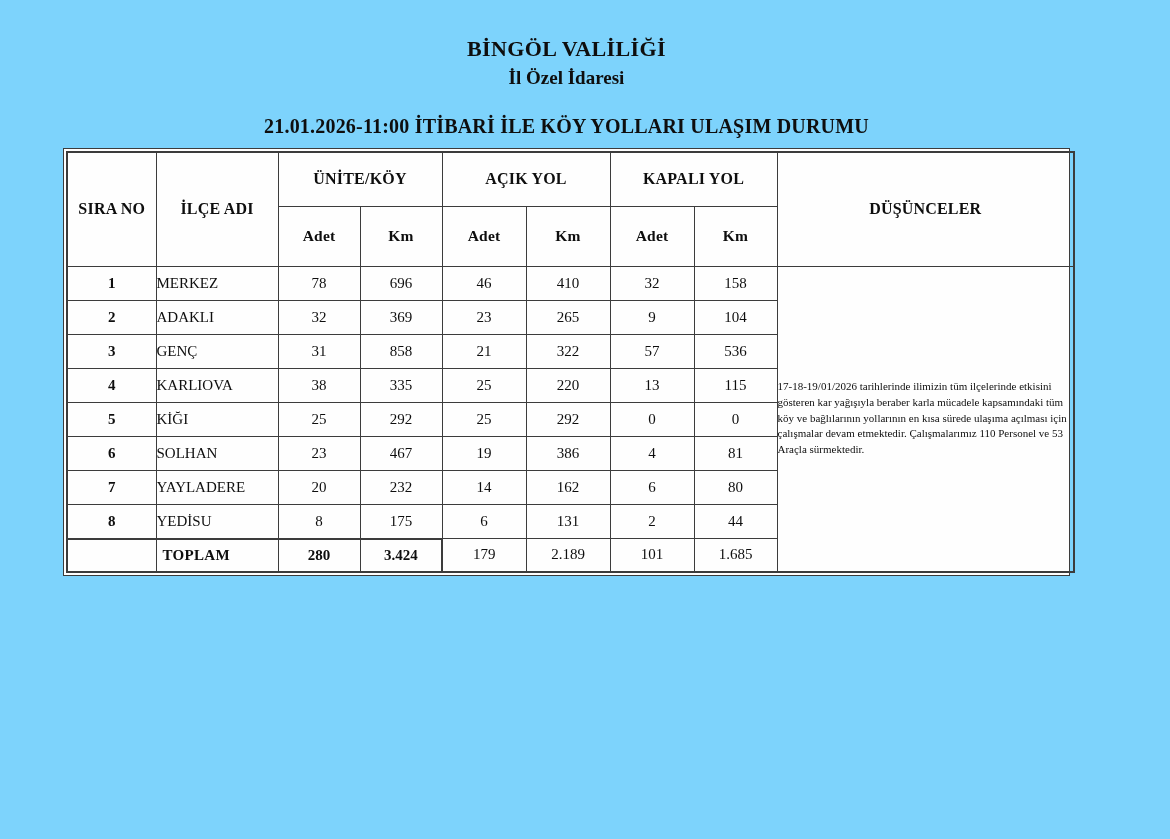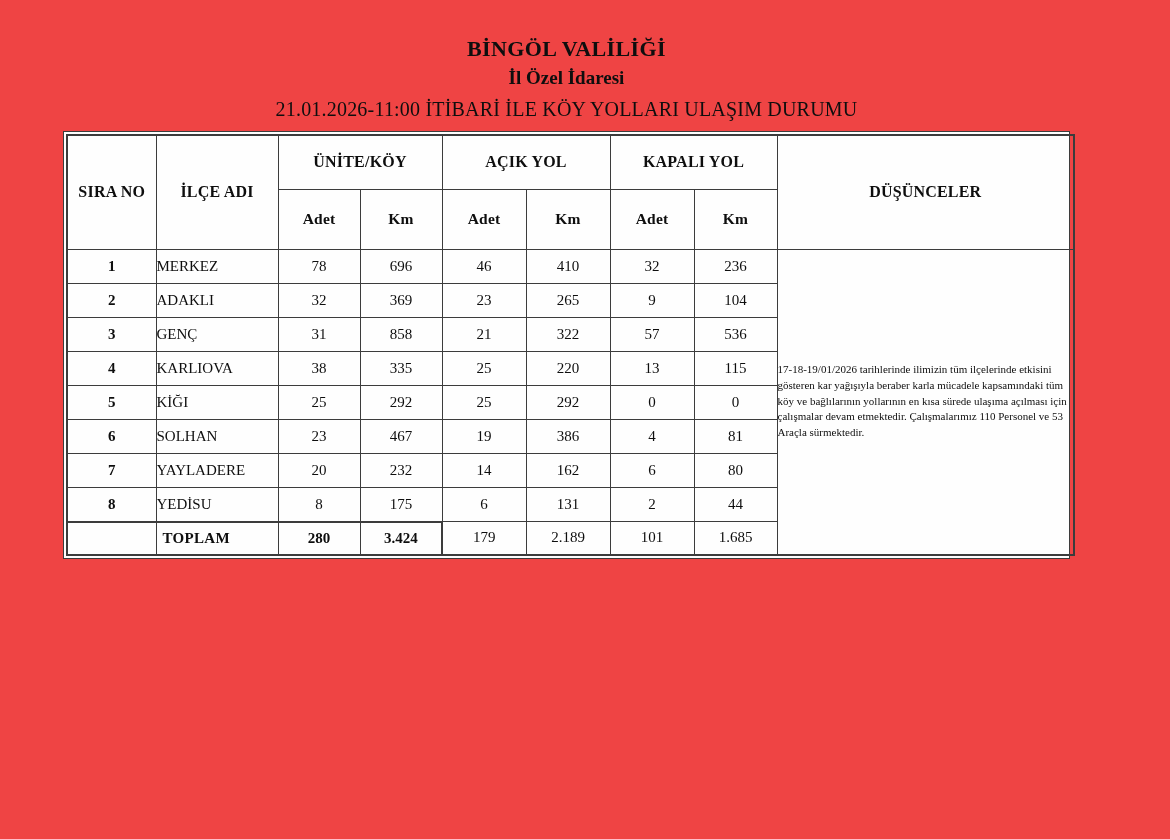--- a/index.html
+++ b/index.html
@@ -12,42 +12,42 @@
     height: 839px;
     font-family: "Liberation Serif", "DejaVu Serif", serif;
     color: #0e0e0e;
     -webkit-font-smoothing: antialiased;
   }
   .page {
     position: relative;
     width: 1170px;
     height: 839px;
     overflow: hidden;
-    background: #ef4444;
+    background: #7dd3fc;
   }
   .titles {
     width: 1007px;
     margin-left: 63px;
     padding-top: 36px;
     text-align: center;
   }
   .title-1 {
     font-size: 22px;
     font-weight: bold;
     letter-spacing: 0.4px;
   }
   .title-2 {
     font-size: 19px;
     font-weight: bold;
     margin-top: 5px;
   }
   .title-3 {
     font-size: 20px;
-    font-weight: normal;
-    margin-top: 9px;
+    font-weight: bold;
+    margin-top: 26px;
     letter-spacing: 0.2px;
   }
   .table-wrap {
     box-sizing: border-box;
     width: 1007px;
     margin: 10px 0 0 63px;
     border: 1.5px solid #3c3c3c;
     padding: 2px;
     background: #fefefe;
   }
@@ -147,21 +147,21 @@
       </thead>
       <tbody>
         <tr>
           <td class="cell-sira">1</td>
           <td class="cell-ilce">MERKEZ</td>
           <td>78</td>
           <td>696</td>
           <td>46</td>
           <td>410</td>
           <td>32</td>
-          <td>236</td>
+          <td>158</td>
           <td class="notes-cell" rowspan="9">17-18-19/01/2026 tarihlerinde ilimizin tüm ilçelerinde etkisini gösteren kar yağışıyla beraber karla mücadele kapsamındaki tüm köy ve bağlılarının yollarının en kısa sürede ulaşıma açılması için çalışmalar devam etmektedir. Çalışmalarımız 110 Personel ve 53 Araçla sürmektedir.</td>
         </tr>
         <tr>
           <td class="cell-sira">2</td>
           <td class="cell-ilce">ADAKLI</td>
           <td>32</td>
           <td>369</td>
           <td>23</td>
           <td>265</td>
           <td>9</td>

